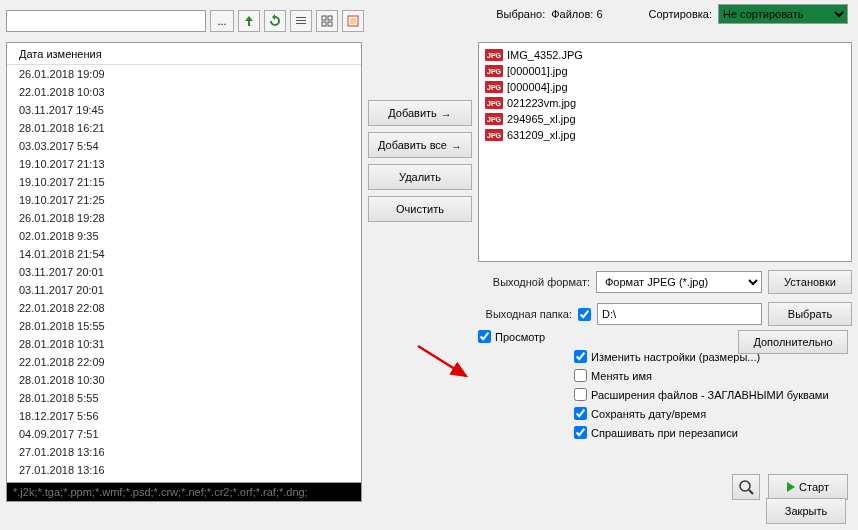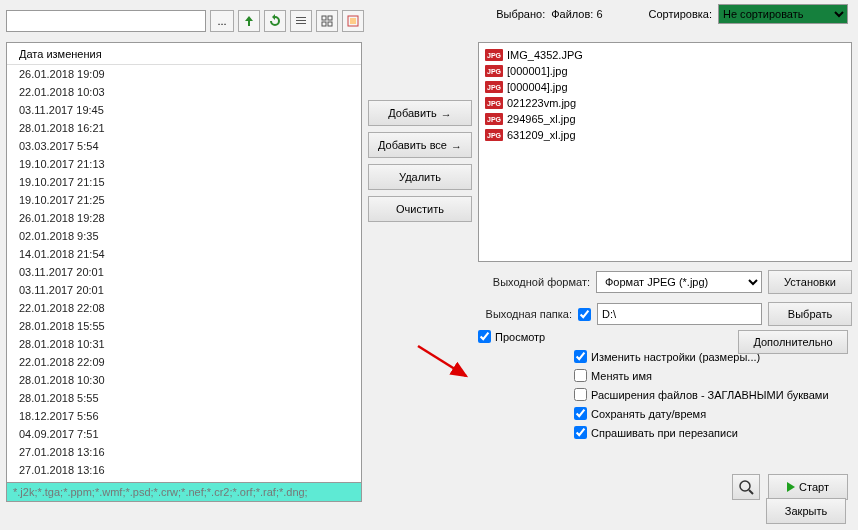--- a/index.html
+++ b/index.html
@@ -11,21 +11,21 @@
 .icon-btn { width: 22px; height: 22px; border: 1px solid #aaa; background: #f5f5f5; display: flex; align-items: center; justify-content: center; cursor: pointer; }
 
 .top-right { position: absolute; top: 4px; right: 10px; display: flex; align-items: center; gap: 6px; }
 .sort-select { width: 130px; height: 20px; border: 1px solid #999; background: #15803d; }
 
 .main { display: flex; height: 460px; padding: 0 6px; gap: 6px; }
 .left-panel { width: 356px; display: flex; flex-direction: column; }
 .list-box { flex: 1; border: 1px solid #999; background: #fff; overflow-y: scroll; overflow-x: hidden; }
 .list-header { position: sticky; top: 0; display: flex; background: #fff; border-bottom: 1px solid #ddd; height: 22px; align-items: center; padding-left: 12px; }
 .list-item { padding: 2px 12px; height: 18px; display: flex; align-items: center; color: #222; }
-.filter-bar { border: 1px solid #999; border-top: none; background: #5eead4; padding: 3px 6px; white-space: nowrap; overflow: hidden; text-overflow: ellipsis; color: #777; }
+.filter-bar { border: 1px solid #999; border-top: none; background: #000000; padding: 3px 6px; white-space: nowrap; overflow: hidden; text-overflow: ellipsis; color: #777; }
 
 .mid-panel { width: 104px; display: flex; flex-direction: column; gap: 6px; padding-top: 58px; }
 .win-btn { height: 26px; border: 1px solid #adadad; background: linear-gradient(#f5f5f5,#e1e1e1); display: flex; align-items: center; justify-content: center; cursor: pointer; gap: 4px; }
 
 .right-panel { flex: 1; display: flex; flex-direction: column; position: relative; }
 .file-list { border: 1px solid #999; background: #fff; height: 220px; overflow-y: auto; padding: 4px; }
 .file-row { display: flex; align-items: center; gap: 4px; padding: 1px 2px; height: 16px; }
 .jpg-icon { width: 18px; height: 12px; background: #c8252a; color: #fff; font-size: 7px; font-weight: bold; display: flex; align-items: center; justify-content: center; border-radius: 1px; }
 
 .form-row { display: flex; align-items: center; gap: 6px; margin-top: 8px; }

